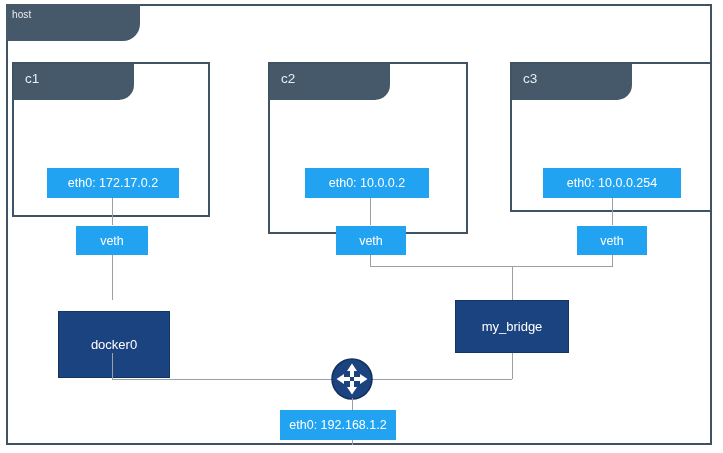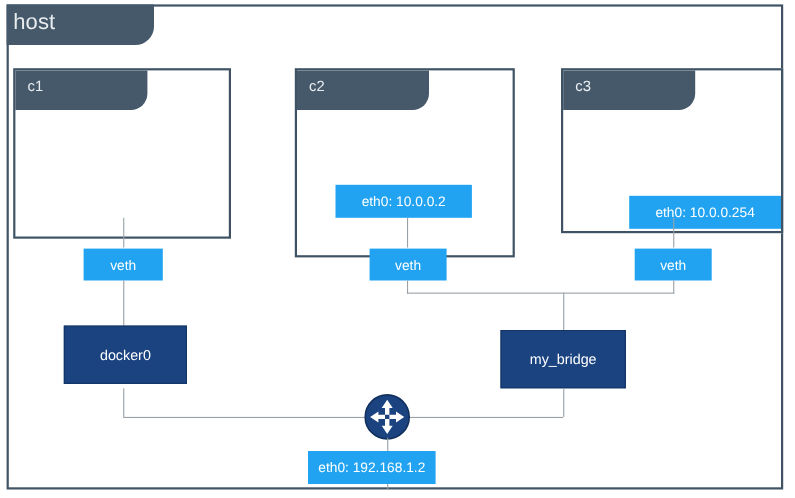--- a/index.html
+++ b/index.html
@@ -37,21 +37,21 @@
     width: 134px;
     height: 37px;
     background: #45596a;
     border-bottom-right-radius: 17px;
     box-sizing: border-box;
   }
   .host-tab-label {
     position: absolute;
     left: 12px;
     top: 9px;
-    font-size: 20px;
+    font-size: 10px;
     color: #e9edf0;
     letter-spacing: .1px;
   }
 
   
   .ctr {
     position: absolute;
     border: 2px solid #3f5364;
     box-sizing: border-box;
     background: #ffffff;
@@ -122,52 +122,53 @@
 <div id="canvas">
 
   <div class="host-box"></div>
   <div class="host-tab"></div>
   <div class="host-tab-label">host</div>
 
   <div class="ctr" style="left:12px; top:62px; width:198px; height:155px;padding-left:25px;">
     <div class="ctr-tab" style="width:120px; height:36px;"></div>
     <div class="ctr-tab-label">c1</div>
   </div>
+  <div class="chip" style="left:47px; top:168px; width:132px; height:30px;">eth0: 172.17.0.2</div>
 
   <div class="ctr" style="left:268px; top:62px; width:200px; height:172px;">
     <div class="ctr-tab" style="width:120px; height:36px;"></div>
     <div class="ctr-tab-label">c2</div>
   </div>
   <div class="chip" style="left:305px; top:168px; width:124px; height:30px;">eth0: 10.0.0.2</div>
 
   <div class="ctr" style="left:510px; top:62px; width:202px; height:150px;">
     <div class="ctr-tab" style="width:120px; height:36px;"></div>
     <div class="ctr-tab-label">c3</div>
   </div>
-  <div class="chip" style="left:572px; top:168px; width:138px; height:30px;margin-top:10px;">eth0: 10.0.0.254</div>
+  <div class="chip" style="left:543px; top:168px; width:138px; height:30px;">eth0: 10.0.0.254</div>
 
   <div class="ln ln-v" style="left:112px; top:198px; height:27px;"></div>
   <div class="ln ln-v" style="left:370px; top:198px; height:27px;"></div>
   <div class="ln ln-v" style="left:612px; top:198px; height:27px;"></div>
 
   <div class="chip" style="left:76px; top:226px; width:72px; height:29px;">veth</div>
   <div class="chip" style="left:336px; top:226px; width:70px; height:29px;">veth</div>
   <div class="chip" style="left:577px; top:226px; width:70px; height:29px;">veth</div>
 
   <div class="ln ln-v" style="left:112px; top:255px; height:45px;"></div>
 
   <div class="ln ln-v" style="left:370px; top:255px; height:12px;"></div>
 
   <div class="ln ln-v" style="left:612px; top:255px; height:12px;"></div>
 
   <div class="ln ln-h" style="left:370px; top:266px; width:243px;"></div>
 
   <div class="ln ln-v" style="left:512px; top:266px; height:34px;"></div>
 
-  <div class="bridge" style="left:58px; top:296px; width:112px; height:53px;">docker0</div>
+  <div class="bridge" style="left:58px; top:311px; width:112px; height:67px;">docker0</div>
   <div class="bridge" style="left:455px; top:300px; width:114px; height:53px;text-align:right;">my_bridge</div>
 
   <div class="ln ln-v" style="left:112px; top:353px; height:26px;"></div>
   <div class="ln ln-v" style="left:512px; top:353px; height:26px;"></div>
   <div class="ln ln-h" style="left:112px; top:379px; width:400px;"></div>
 
   <div class="router">
     <svg width="42" height="42" viewBox="0 0 42 42">
       <circle cx="21" cy="21" r="20" fill="#1b4380" stroke="#11305e" stroke-width="1.5"></circle>
 

